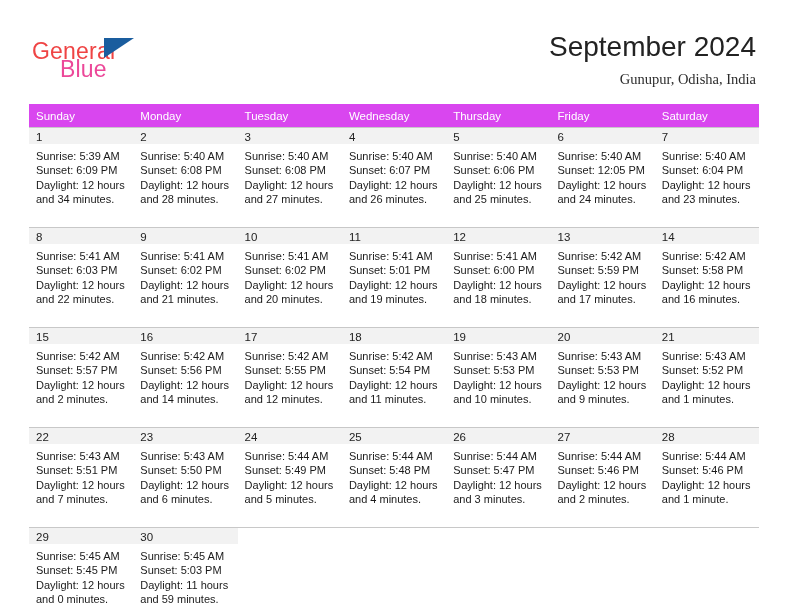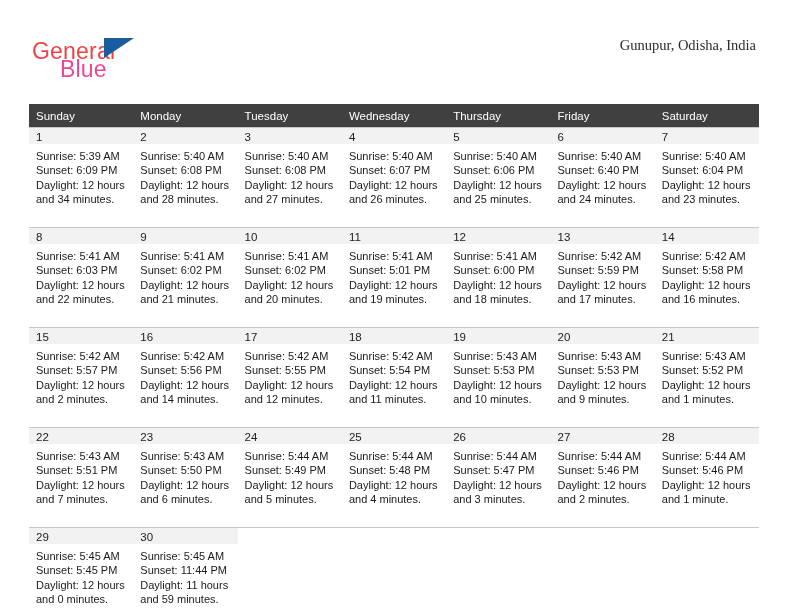--- a/index.html
+++ b/index.html
@@ -88,21 +88,21 @@
   
   .calendar {
     position: absolute;
     left: 29px;
     top: 104px;
     width: 730px;
     border-collapse: collapse;
     table-layout: fixed;
   }
   .calendar th {
-    background: #404040;
+    background: #d946ef;
     color: #ffffff;
     font-size: 11.5px;
     font-weight: normal;
     text-align: left;
     padding: 5px 0 5px 7px;
     height: 13px;
     border: none;
   }
   .calendar td {
     vertical-align: top;
@@ -147,20 +147,21 @@
 
   <div class="header">
 
     <div class="brand">
       <span class="brand-general">General</span>
       <span class="brand-flag"></span>
       <span class="brand-blue">Blue</span>
     </div>
 
     <div class="title-block">
+      <div class="cal-title">September 2024</div>
       <div class="cal-subtitle">Gunupur, Odisha, India</div>
     </div>
 
   </div>
 
   <table class="calendar">
     <colgroup>
       <col style="width:104.3px">
         <col style="width:104.3px">
         <col style="width:104.3px">
@@ -224,21 +225,21 @@
               <div>Sunrise: 5:40 AM</div>
               <div>Sunset: 6:06 PM</div>
               <div>Daylight: 12 hours</div>
               <div>and 25 minutes.</div>
             </div>
           </td>
           <td>
             <div class="daynum-band">6</div>
             <div class="cell-body">
               <div>Sunrise: 5:40 AM</div>
-              <div>Sunset: 6:40 PM</div>
+              <div>Sunset: 12:05 PM</div>
               <div>Daylight: 12 hours</div>
               <div>and 24 minutes.</div>
             </div>
           </td>
           <td>
             <div class="daynum-band">7</div>
             <div class="cell-body">
               <div>Sunrise: 5:40 AM</div>
               <div>Sunset: 6:04 PM</div>
               <div>Daylight: 12 hours</div>
@@ -484,21 +485,21 @@
               <div>Sunrise: 5:45 AM</div>
               <div>Sunset: 5:45 PM</div>
               <div>Daylight: 12 hours</div>
               <div>and 0 minutes.</div>
             </div>
           </td>
           <td>
             <div class="daynum-band">30</div>
             <div class="cell-body">
               <div>Sunrise: 5:45 AM</div>
-              <div>Sunset: 11:44 PM</div>
+              <div>Sunset: 5:03 PM</div>
               <div>Daylight: 11 hours</div>
               <div>and 59 minutes.</div>
             </div>
           </td>
           <td class="empty-nofill">
             <div class="daynum-band"></div>
             <div class="cell-body">
               <div></div>
               <div></div>
               <div></div>

